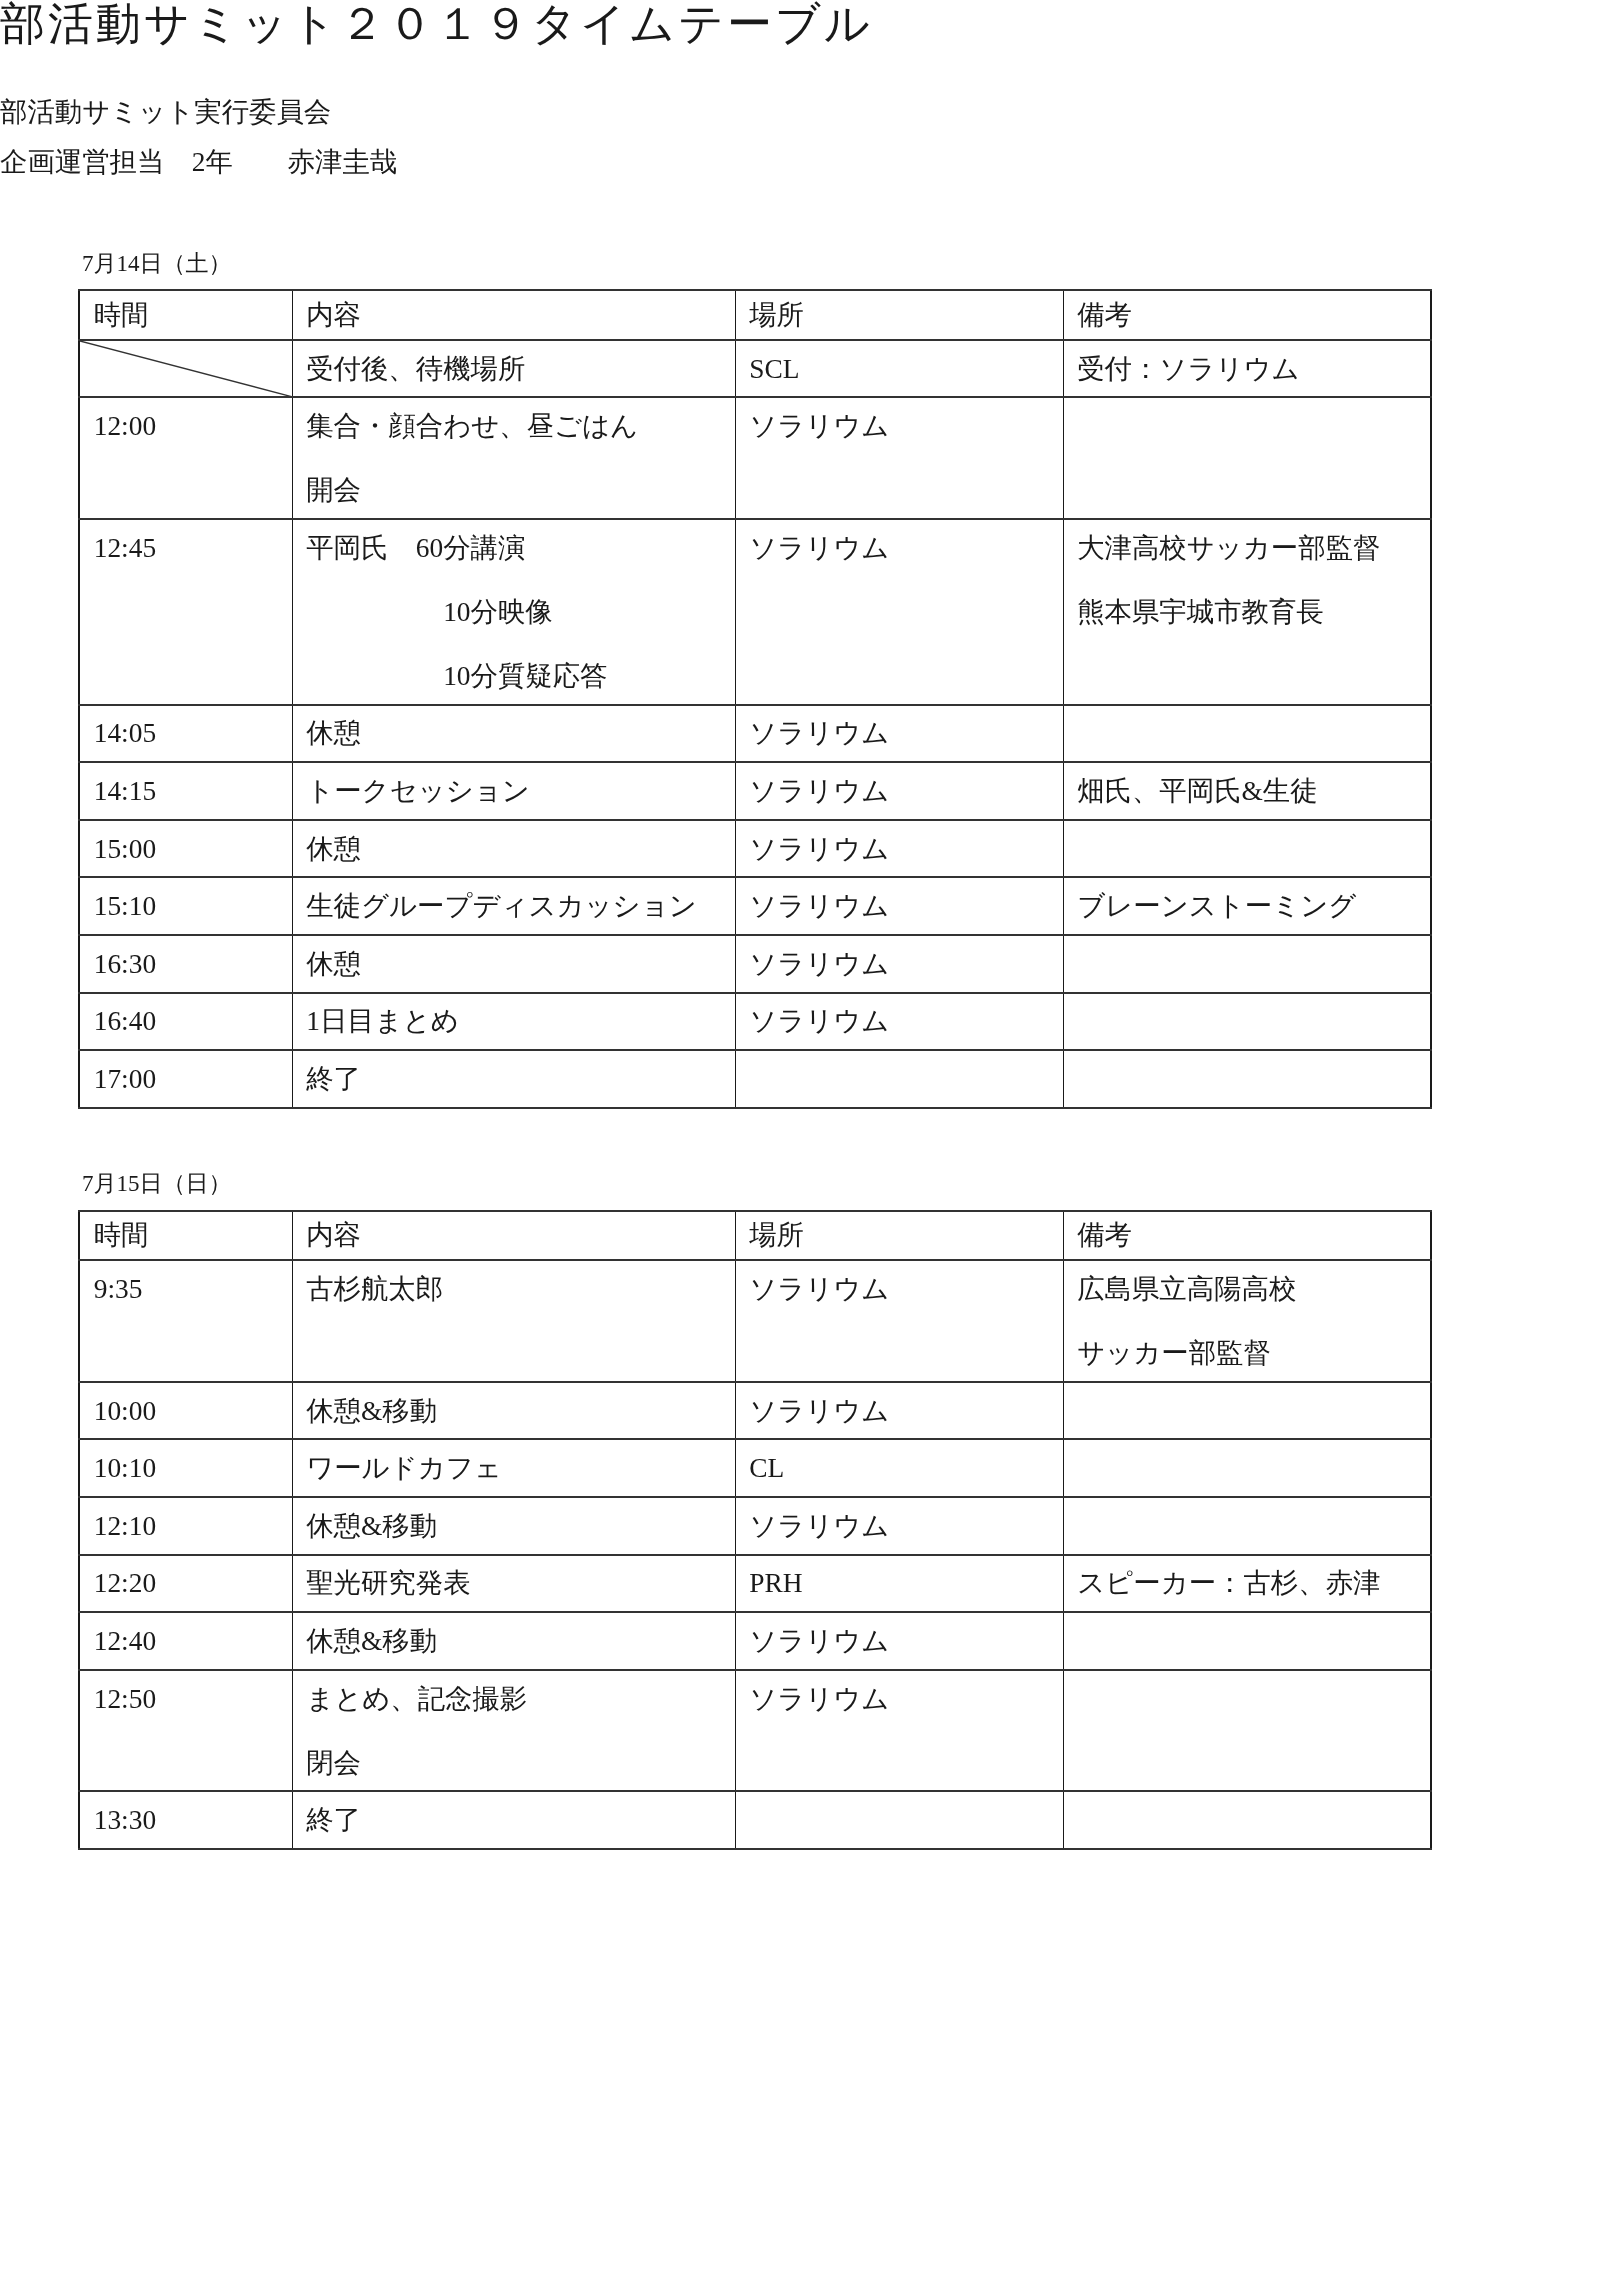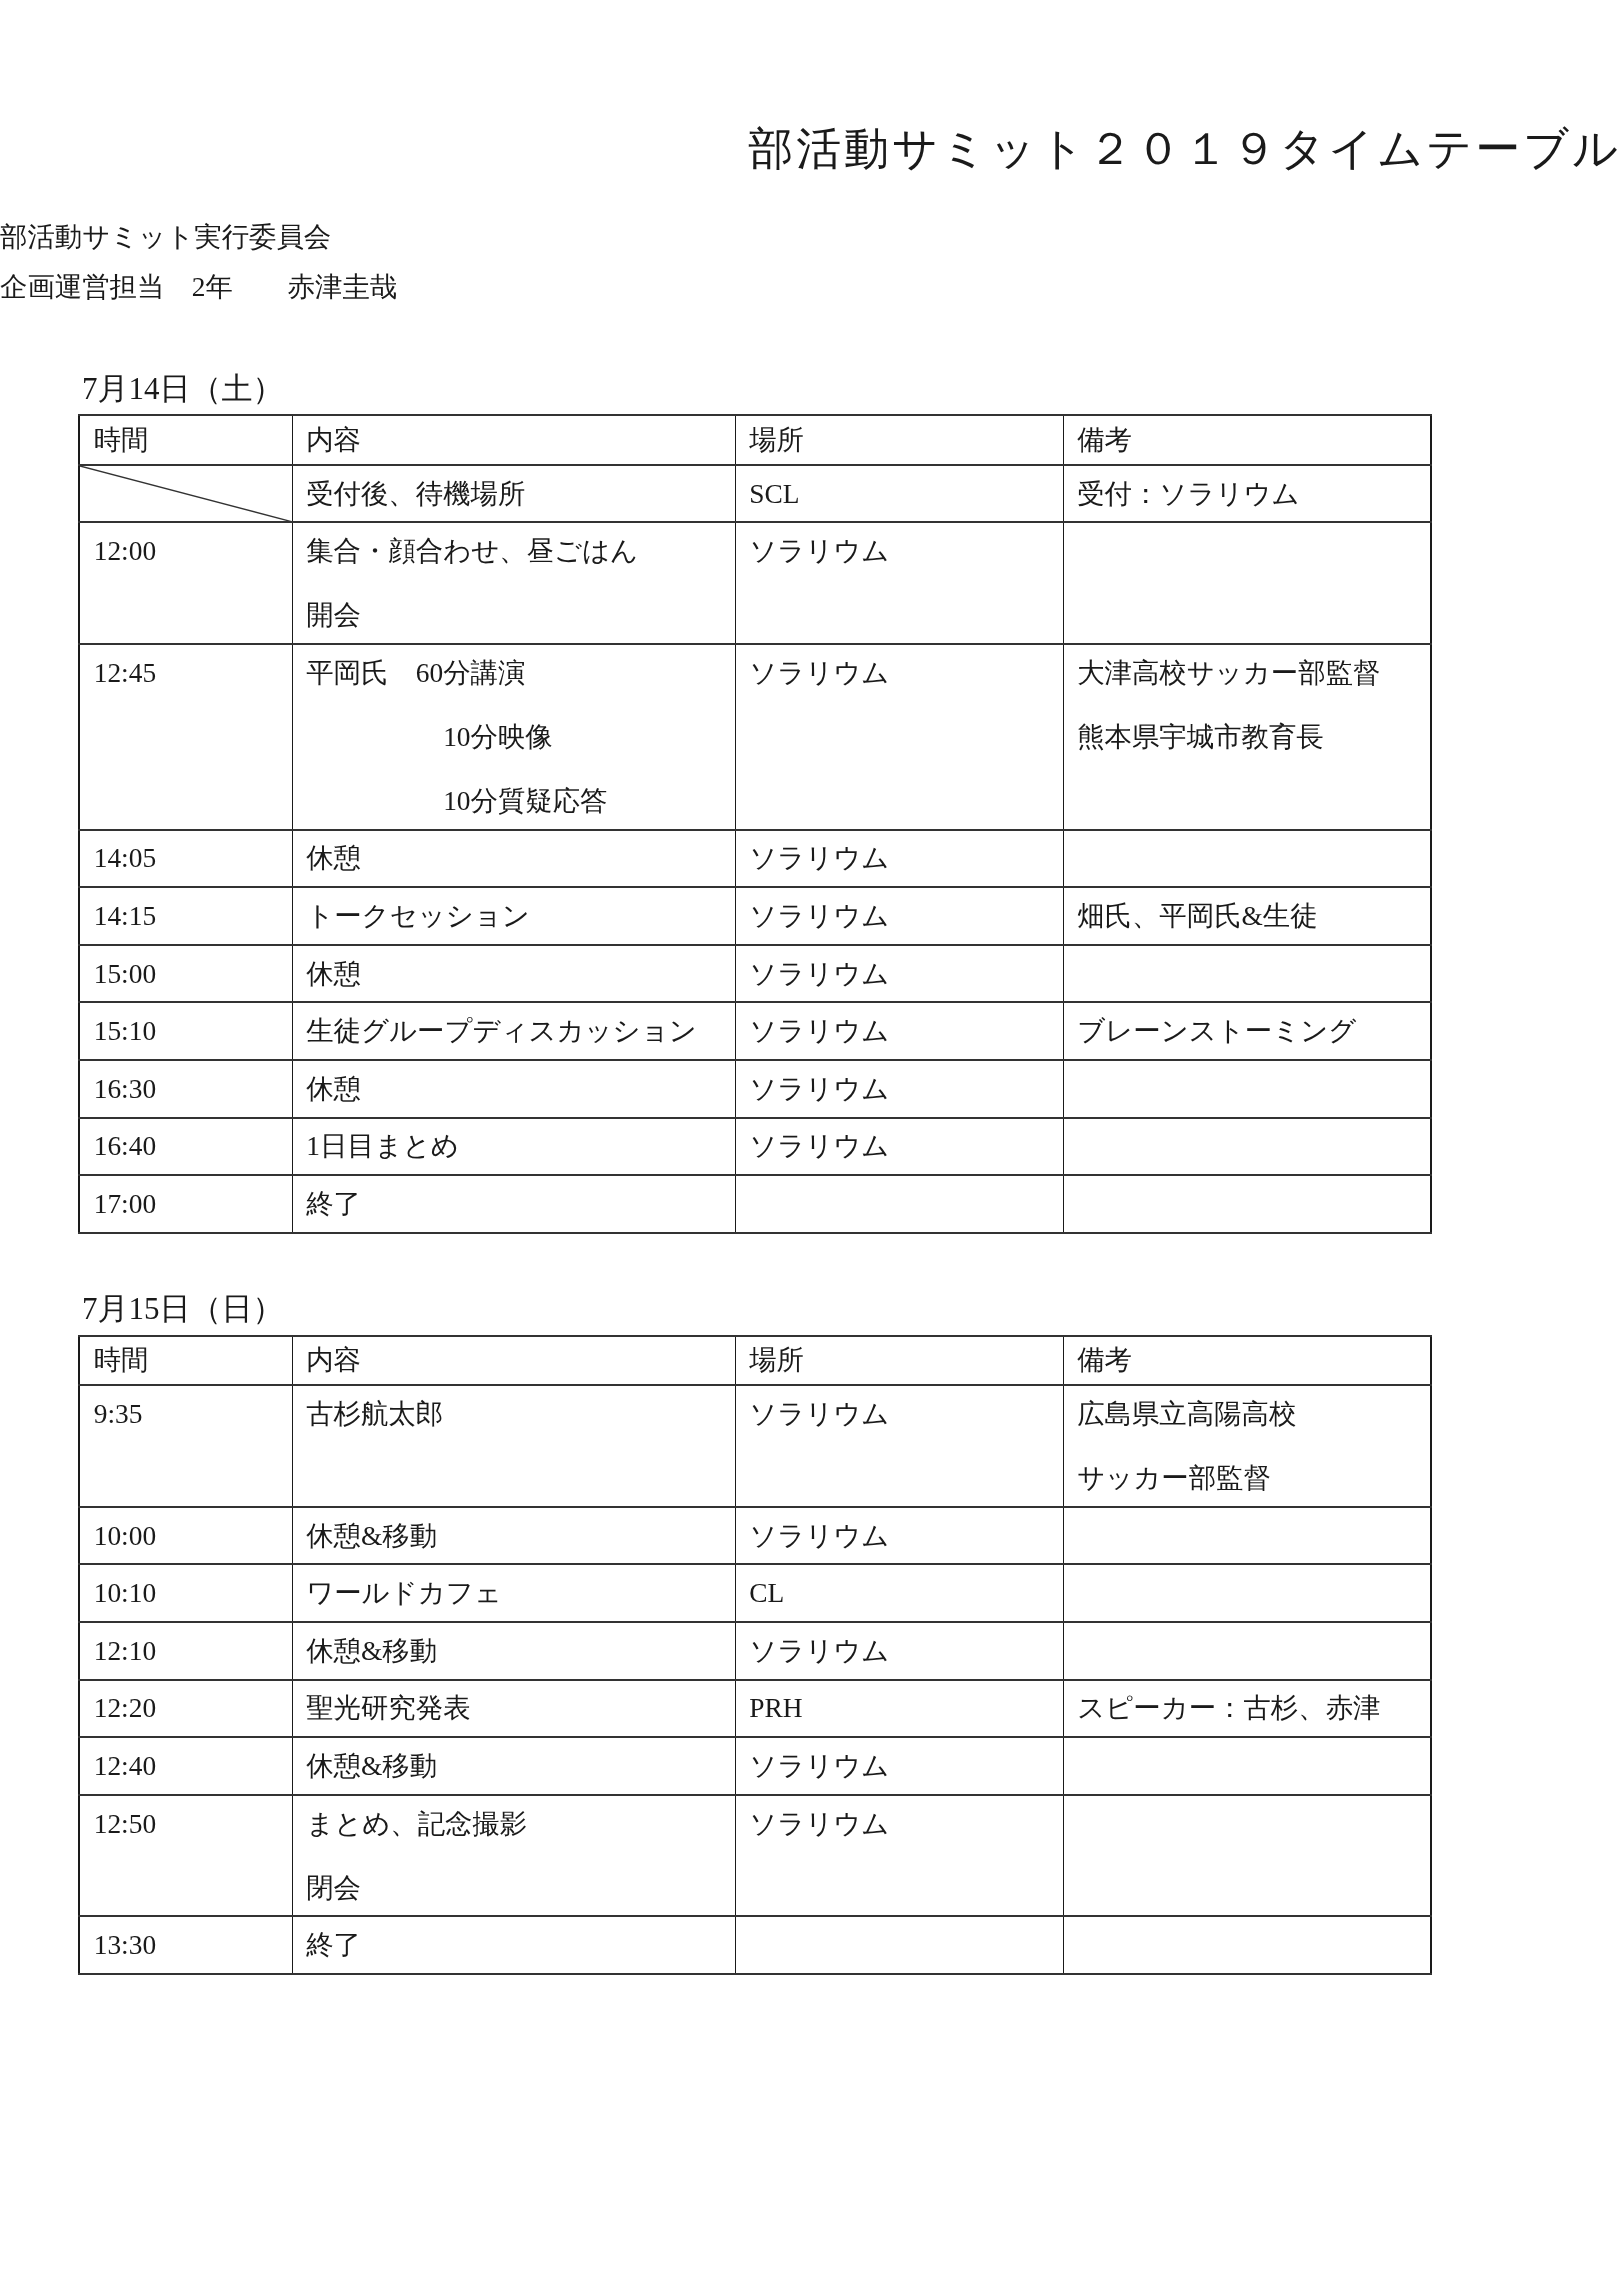--- a/index.html
+++ b/index.html
@@ -12,36 +12,35 @@
     width: 1621px;
     height: 2293px;
     margin: 0 auto;
     background: #ffffff;
     color: #1a1a1a;
     font-family: "Liberation Serif", "DejaVu Serif", serif;
     overflow: hidden;
   }
   .page-title {
     margin: 0;
-    padding-top: 125px;
-    text-align: right;
+    text-align: left;
     font-size: 45px;
     font-weight: normal;
     letter-spacing: 2.9px;
     line-height: 1.1;
   }
   .committee {
     margin-top: 37px;
     padding-right: 98px;
     font-size: 27.4px;
     line-height: 50px;
   }
   .date-heading {
     margin: 0;
-    font-size: 31px;
+    font-size: 23px;
     font-weight: normal;
     line-height: 32px;
     font-family: Liberation Serif, serif;
   }
   .heading-1 { margin: 61px 0 9.8px 82px; }
   .heading-2 { margin: 59px 0 9.8px 82px; }
   table.timetable {
     margin-left: 78px;
     width: 1352px;
     table-layout: fixed;

